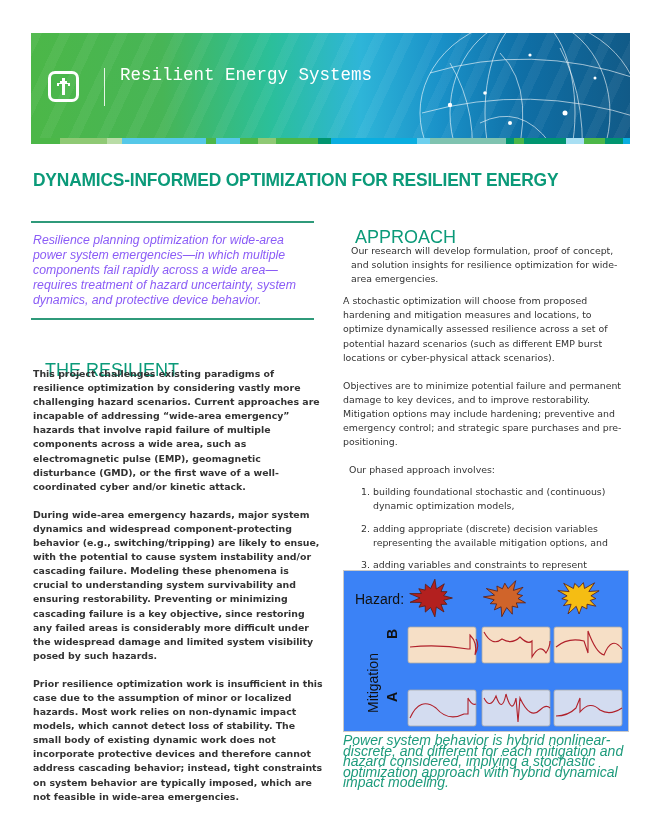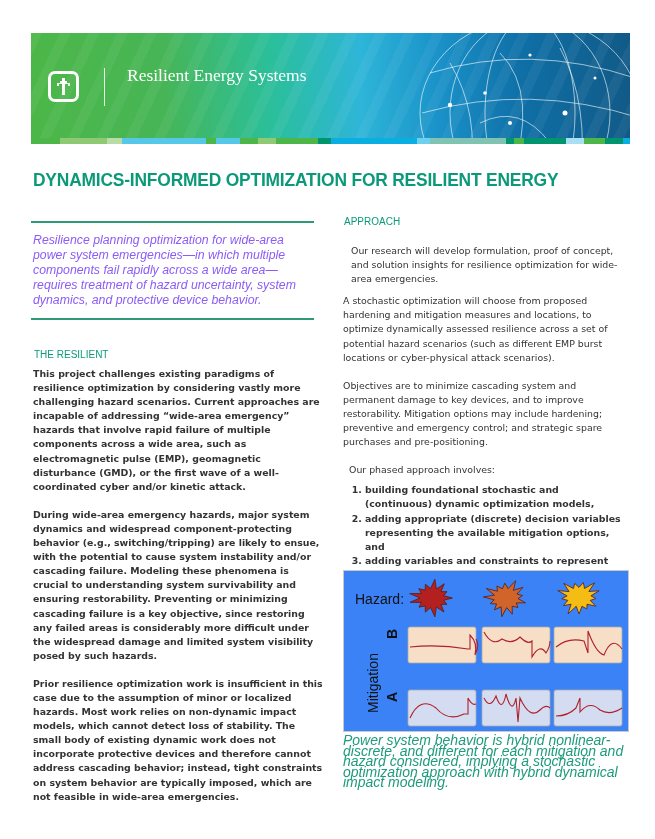--- a/index.html
+++ b/index.html
@@ -8,36 +8,36 @@
   .banner { position:absolute; left:31px; top:33px; width:599px; height:105px;
             background:linear-gradient(90deg,#4cb748 0%,#47b556 22%,#2bbf9a 40%,#2eb5d8 55%,#1a92c9 68%,#0f6fa6 82%,#115a87 100%);
             overflow:hidden; }
   .banner .stripes { position:absolute; inset:0;
             background:repeating-linear-gradient(115deg, rgba(255,255,255,0.05) 0 10px, rgba(255,255,255,0) 10px 26px); }
   .globe { position:absolute; right:-10px; top:-30px; width:230px; height:200px; }
   .logo { position:absolute; left:17px; top:38px; width:31px; height:31px; border:3px solid #fff;
           border-radius:7px; box-sizing:border-box; }
   .logo svg { position:absolute; left:2px; top:2px; }
   .divider-v { position:absolute; left:73px; top:35px; width:1px; height:38px; background:rgba(255,255,255,0.85); }
-  .banner-title { position:absolute; left:96px; top:32px; color:#fff; font-family:Liberation Serif, serif;
+  .banner-title { position:absolute; left:89px; top:32px; color:#fff; font-family:Liberation Mono, monospace;
                   font-size:17.5px; line-height:21px;text-align:center; }
   .colorbar { position:absolute; left:31px; top:138px; width:599px; height:6px; display:flex; }
   .colorbar span { display:block; height:100%; }
   .main-title { position:absolute; left:33px; top:169px; font-family:"Liberation Sans", sans-serif; font-weight:bold;
                 font-size:18.5px; color:#0b9a79; letter-spacing:-0.2px; white-space:nowrap; transform:scaleX(0.94); transform-origin:left; }
   .pull-quote { position:absolute; left:31px; top:221px; width:283px; border-top:2px solid #2f9a7a; border-bottom:2px solid #2f9a7a;
                 padding:10px 0 17px 2px; box-sizing:border-box; height:99px; }
   .pull-quote p { margin:0; font-family:"Liberation Sans", sans-serif; font-style:italic; font-size:12.3px; line-height:15px; color:#8b5cf6; }
-  h2.sec { margin:1px; font-family:"Liberation Sans", sans-serif; font-weight:normal; font-size:10px; color:#0b9a79; position:absolute; }
+  h2.sec { margin:12px; font-family:"Liberation Sans", sans-serif; font-weight:normal; font-size:18px; color:#0b9a79; position:absolute; }
   .body-text { position:absolute; font-size:9.4px; line-height:14.1px; color:#333; }
   .body-text p { margin:0 0 14px 0; }
   .left-col { left:33px; width:290px; }
   .right-col { left:343px; width:285px; }
   ol.phases { margin:0; padding-left:22px; }
-  ol.phases li { margin:0;font-weight:bold; }
+  ol.phases li { margin:8px; }
   .figure { position:absolute; left:343px; top:570px; width:284px; height:160px; border:1px solid #c9c9c9; background:#3b82f6; }
   .caption { position:absolute; left:343px; top:735px; width:290px; font-family:"Liberation Sans", sans-serif; font-style:italic;
              font-size:14px; line-height:10.6px; color:#1e9b7c; }
 </style>
 </head>
 <body>
 
 <div class="banner">
   <div class="stripes"></div>
   <svg class="globe" viewBox="0 0 230 200">
@@ -107,21 +107,21 @@
 <div class="body-text left-col" style="top:367px;font-weight:bold;">
   <p>This project challenges existing paradigms of resilience optimization by considering vastly more challenging hazard scenarios. Current approaches are incapable of addressing “wide-area emergency” hazards that involve rapid failure of multiple components across a wide area, such as electromagnetic pulse (EMP), geomagnetic disturbance (GMD), or the first wave of a well-coordinated cyber and/or kinetic attack.</p>
   <p>During wide-area emergency hazards, major system dynamics and widespread component-protecting behavior (e.g., switching/tripping) are likely to ensue, with the potential to cause system instability and/or cascading failure. Modeling these phenomena is crucial to understanding system survivability and ensuring restorability. Preventing or minimizing cascading failure is a key objective, since restoring any failed areas is considerably more difficult under the widespread damage and limited system visibility posed by such hazards.</p>
   <p>Prior resilience optimization work is insufficient in this case due to the assumption of minor or localized hazards. Most work relies on non-dynamic impact models, which cannot detect loss of stability. The small body of existing dynamic work does not incorporate protective devices and therefore cannot address cascading behavior; instead, tight constraints on system behavior are typically imposed, which are not feasible in wide-area emergencies.</p>
 </div>
 
 <h2 class="sec" style="left:343px; top:215px;">APPROACH</h2>
 <div class="body-text right-col" style="top:236px;">
   <p style="margin:8px;">Our research will develop formulation, proof of concept, and solution insights for resilience optimization for wide-area emergencies.</p>
   <p>A stochastic optimization will choose from proposed hardening and mitigation measures and locations, to optimize dynamically assessed resilience across a set of potential hazard scenarios (such as different EMP burst locations or cyber-physical attack scenarios).</p>
-  <p>Objectives are to minimize cascading system and permanent damage to key devices, and to improve restorability. Mitigation options may include hardening; preventive and emergency control; and strategic spare purchases and pre-positioning.</p>
+  <p>Objectives are to minimize potential failure and permanent damage to key devices, and to improve restorability. Mitigation options may include hardening; preventive and emergency control; and strategic spare purchases and pre-positioning.</p>
   <p style="margin:6px;">Our phased approach involves:</p>
   <ol class="phases">
     <li>building foundational stochastic and (continuous) dynamic optimization models,</li>
     <li>adding appropriate (discrete) decision variables representing the available mitigation options, and</li>
     <li>adding variables and constraints to represent discrete dynamics from protective devices, and addressing the associated time-discretization challenges with discrete dynamics.</li>
   </ol>
 </div>
 
 <div class="figure">
   <svg width="284" height="160" viewBox="0 0 284 160">

